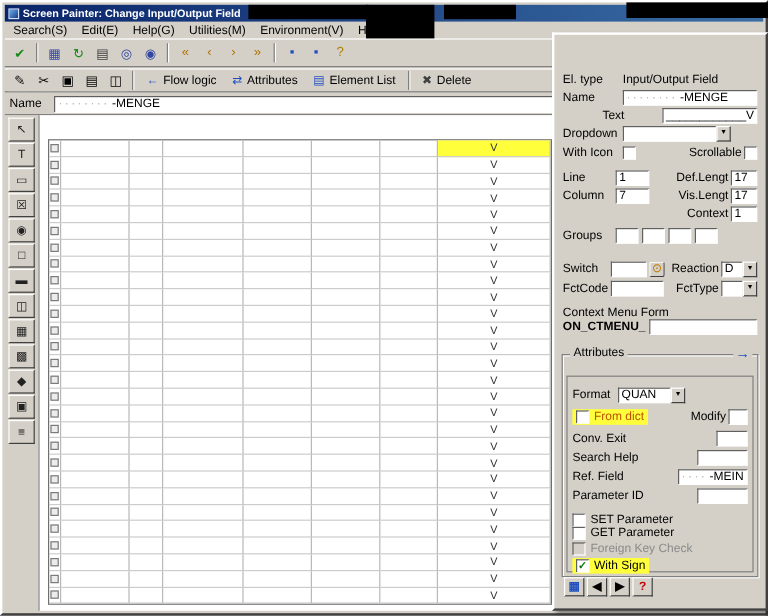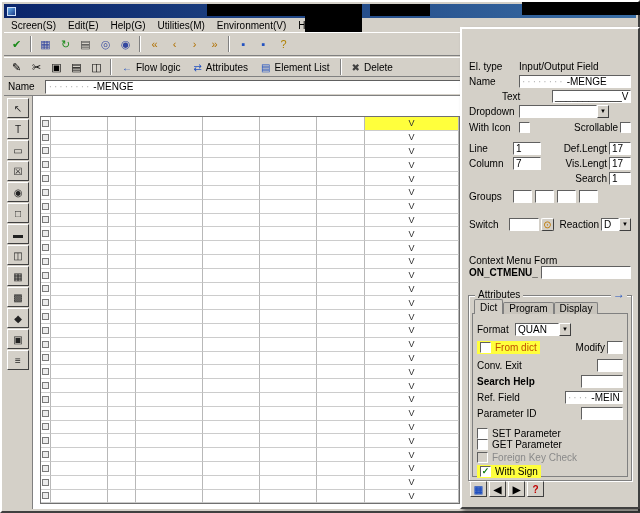--- a/index.html
+++ b/index.html
@@ -55,24 +55,25 @@
   .mla{margin-left:auto;}
   .mr2{margin-right:2px;}
 </style>
 </head>
 <body>
 
 <div class="app">
 
   <div class="titlebar">
     <div class="appicon"></div>
+    <span>Screen Painter:  Change Input/Output Field</span>
   </div>
 
   <div class="menubar">
-    <span class="menu">Screen(S)</span>
+    <span class="menu">Search(S)</span>
     <span class="menu">Edit(E)</span>
     <span class="menu">Help(G)</span>
     <span class="menu">Utilities(M)</span>
     <span class="menu">Environment(V)</span>
     <span class="menu">Help(L)</span>
   </div>
 
   <div class="tb1" id="tb1">
       <div class="tbtn" style="color: rgb(26, 138, 26);">✔</div>
       <div class="sep"></div>
@@ -532,59 +533,61 @@
       </div>
 
       <div class="drow" style="top:111px;">
         <span class="dlabel" style="width:44px;">Column</span>
         <div class="dinput" style="width:28px;">7</div>
         <span class="dlabel mla mr2">Vis.Lengt</span>
         <div class="dinput" style="width:22px;">17</div>
       </div>
 
       <div class="drow" style="top:126px;">
-        <span class="dlabel mla mr2">Search</span>
+        <span class="dlabel mla mr2">Context</span>
         <div class="dinput" style="width:22px;">1</div>
       </div>
 
       <div class="drow" style="top:144px;">
         <span class="dlabel" style="width:44px;">Groups</span>
         <div class="dinput" style="width:19px;margin-right:3px;"></div>
         <div class="dinput" style="width:19px;margin-right:3px;"></div>
         <div class="dinput" style="width:19px;margin-right:3px;"></div>
         <div class="dinput" style="width:19px;"></div>
       </div>
 
       <div class="drow" style="top:172px;">
         <span class="dlabel" style="width:40px;">Switch</span>
         <div class="dinput" style="width:30px;"></div>
         <div class="roundbtn">⊙</div>
         <span class="dlabel mla mr2">Reaction</span>
         <div class="dinput" style="width:18px;">D</div>
         <div class="darrowbtn">▼</div>
       </div>
 
+      <div class="drow" style="top:188px;">
+        <span class="dlabel" style="width:40px;">FctCode</span>
+        <div class="dinput" style="width:44px;"></div>
+        <span class="dlabel mla mr2">FctType</span>
+        <div class="dinput" style="width:18px;"></div>
+        <div class="darrowbtn">▼</div>
+      </div>
 
       <div class="drow" style="top:208px;">
         <span class="dlabel">Context Menu Form</span>
       </div>
 
       <div class="drow" style="top:220px;font-weight:bold;">
         <span class="dlabel">ON_CTMENU_</span>
         <div class="dinput" style="flex:1;margin-left:3px;"></div>
       </div>
 
       <div class="gbox">
         <span class="gboxlabel">Attributes</span>
         <span class="morearrow">→</span>
-        <div class="dtabs">
-          <div class="dtab active">Dict</div>
-          <div class="dtab">Program</div>
-          <div class="dtab">Display</div>
-        </div>
         <div class="tabpanel">
 
           <div class="prow" style="top:26px;">
             <span class="hl-y" style="background: rgb(255, 255, 60);">
               <span class="cb"></span>
               <span class="dlabel" id="fromdictlbl" style="color: rgb(192, 80, 0);">From dict</span>
             </span>
             <span class="dlabel mla mr2">Modify</span>
             <div class="dinput" style="width:16px;"></div>
           </div>
@@ -593,21 +596,21 @@
             <span class="dlabel" style="width:38px;">Format</span>
             <div class="dinput" style="width:44px;">QUAN</div>
             <div class="darrowbtn">▼</div>
           </div>
 
           <div class="prow" style="top:44px;">
             <span class="dlabel">Conv. Exit</span>
             <div class="dinput mla" style="width:26px;"></div>
           </div>
 
-          <div class="prow" style="top:60px;font-weight:bold;">
+          <div class="prow" style="top:60px;">
             <span class="dlabel">Search Help</span>
             <div class="dinput mla" style="width:42px;"></div>
           </div>
 
           <div class="prow" style="top:76px;">
             <span class="dlabel">Ref. Field</span>
             <div class="dinput mla" style="width:58px;">
               <span class="dim">····</span>
               <span>-MEIN</span>
             </div>

